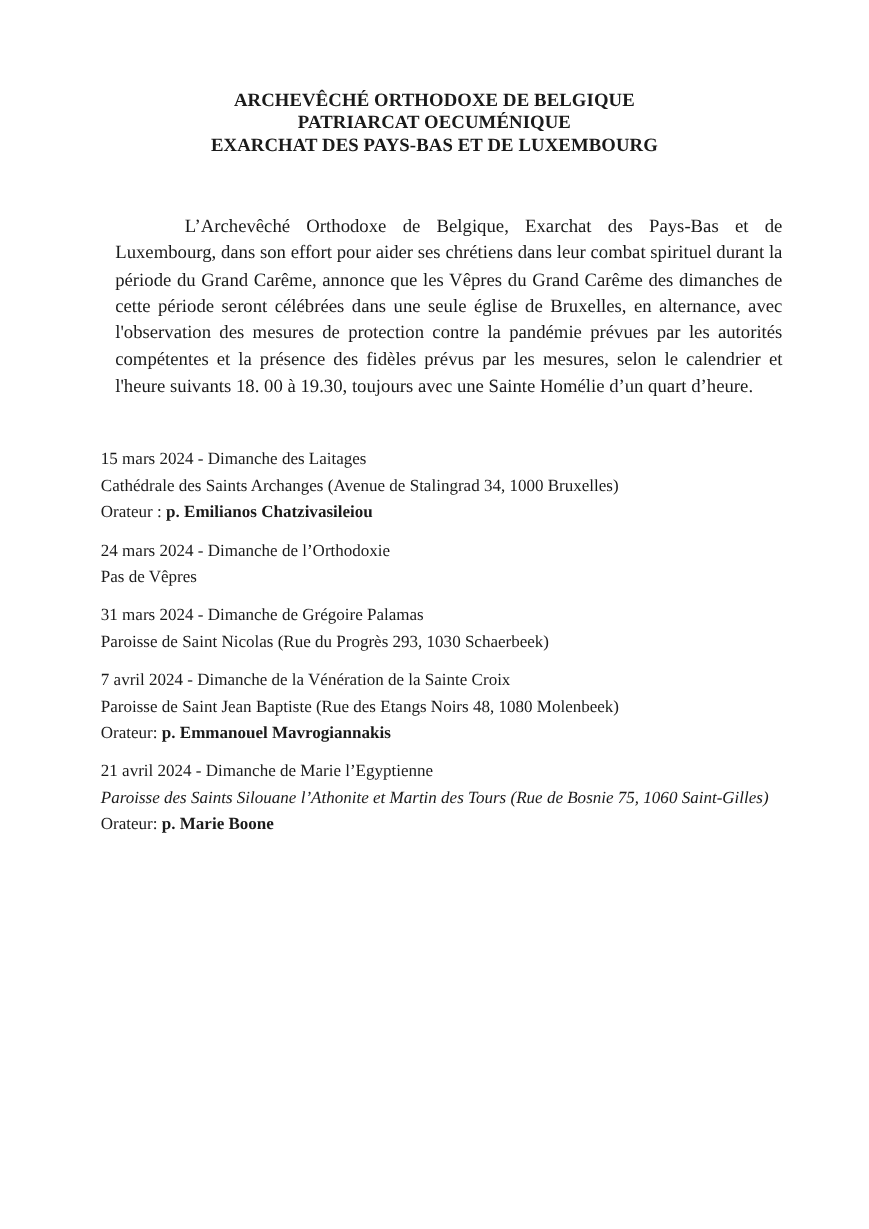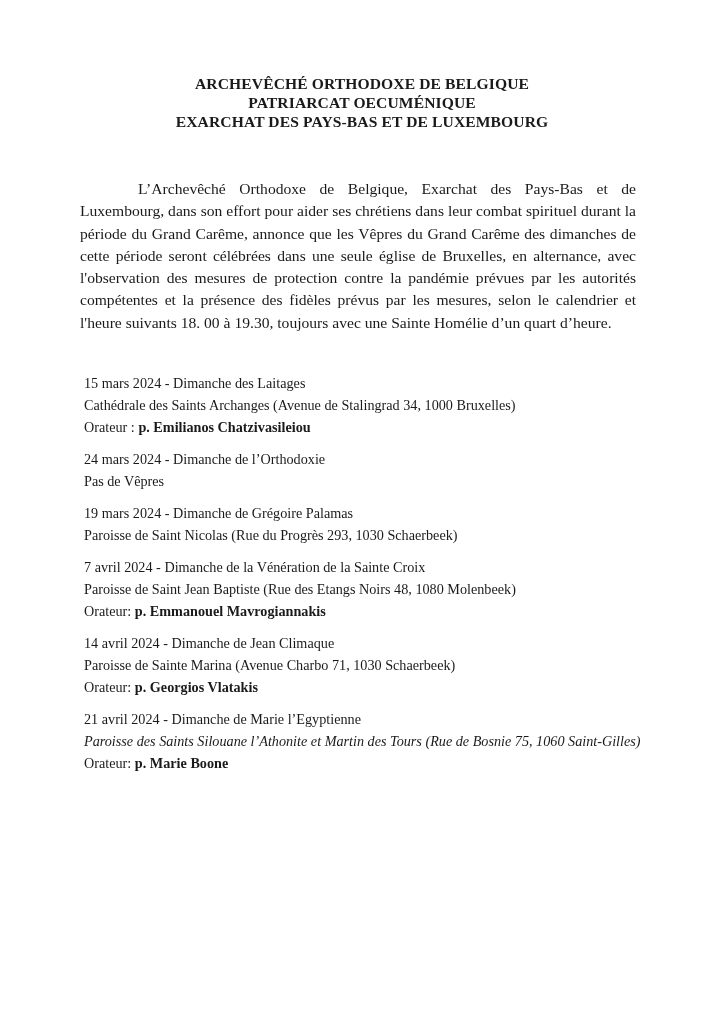--- a/index.html
+++ b/index.html
@@ -9,21 +9,21 @@
       color: #1a1a1a;
     }
     .page { position: absolute; left: 0; top: 0; width: 724px; height: 1024px; }
     .header {
       position: absolute; top: 74px; left: 0; width: 724px;
       text-align: center; font-weight: bold; font-size: 14.2px; line-height: 19px;
       letter-spacing: 0.1px;
     }
     .header div { white-space: nowrap; }
     .intro {
-      position: absolute; top: 178px; left: 80px; width: 556px;
+      position: absolute; top: 178px; left: 96px; width: 556px;
       font-size: 14.2px; line-height: 22.3px; text-align: justify;
       text-indent: 58px;
     }
     .entries { position: absolute; top: 372px; left: 84px; width: 580px; }
     .entry { font-size: 14.2px; line-height: 22px; margin-bottom: 10px; }
     .entry div { white-space: nowrap; }
     .entry .wrap { white-space: normal; }
     .speaker-name { font-weight: bold; }
     .body-text { font-family: "Liberation Serif", "DejaVu Serif", serif; font-size: 15.6px; }
   </style>
@@ -49,39 +49,32 @@
         <span>Orateur : </span><span class="speaker-name">p. Emilianos Chatzivasileiou</span>
       </div>
     </div>
 
     <div class="entry">
       <div>24 mars 2024 - Dimanche de l’Orthodoxie</div>
       <div>Pas de Vêpres</div>
     </div>
 
     <div class="entry">
-      <div>19 mars 2024 - Dimanche de Grégoire Palamas</div>
+      <div>31 mars 2024 - Dimanche de Grégoire Palamas</div>
       <div>Paroisse de Saint Nicolas (Rue du Progrès 293, 1030 Schaerbeek)</div>
     </div>
 
     <div class="entry">
       <div>7 avril 2024 - Dimanche de la Vénération de la Sainte Croix</div>
       <div>Paroisse de Saint Jean Baptiste (Rue des Etangs Noirs 48, 1080 Molenbeek)</div>
       <div>
         <span>Orateur: </span><span class="speaker-name">p. Emmanouel Mavrogiannakis</span>
       </div>
     </div>
 
-    <div class="entry">
-      <div>14 avril 2024 - Dimanche de Jean Climaque</div>
-      <div>Paroisse de Sainte Marina (Avenue Charbo 71, 1030 Schaerbeek)</div>
-      <div>
-        <span>Orateur: </span><span class="speaker-name">p. Georgios Vlatakis</span>
-      </div>
-    </div>
 
     <div class="entry">
       <div>21 avril 2024 - Dimanche de Marie l’Egyptienne</div>
       <div class="wrap" style="width:574px;font-style:italic;">Paroisse des Saints Silouane l’Athonite et Martin des Tours (Rue de Bosnie 75, 1060 Saint-Gilles)</div>
       <div>
         <span>Orateur: </span><span class="speaker-name">p. Marie Boone</span>
       </div>
     </div>
 
   </div>

